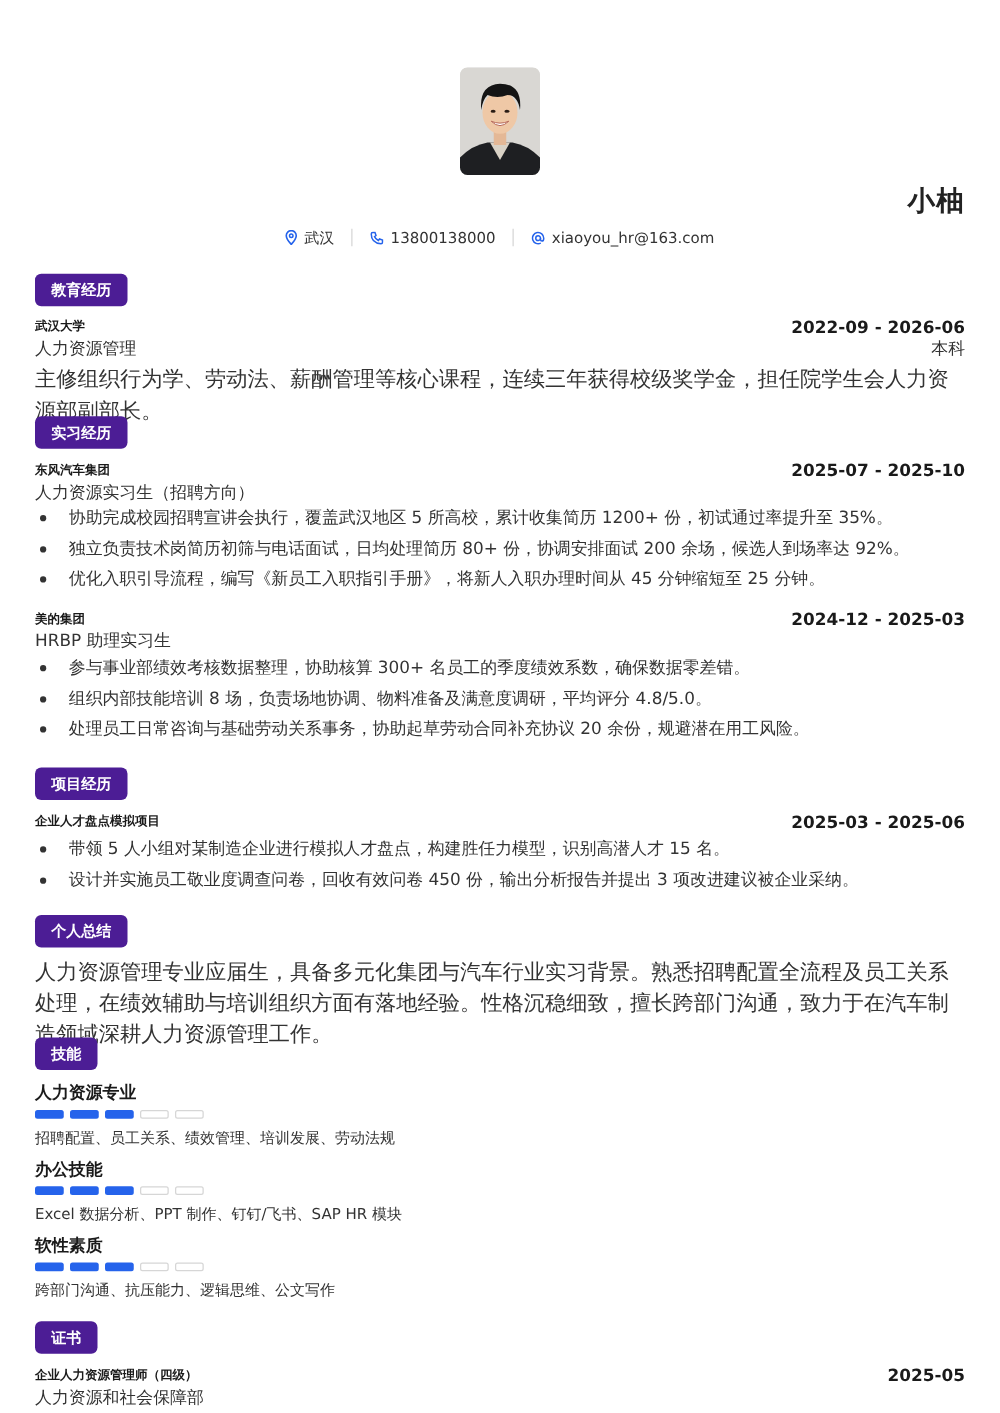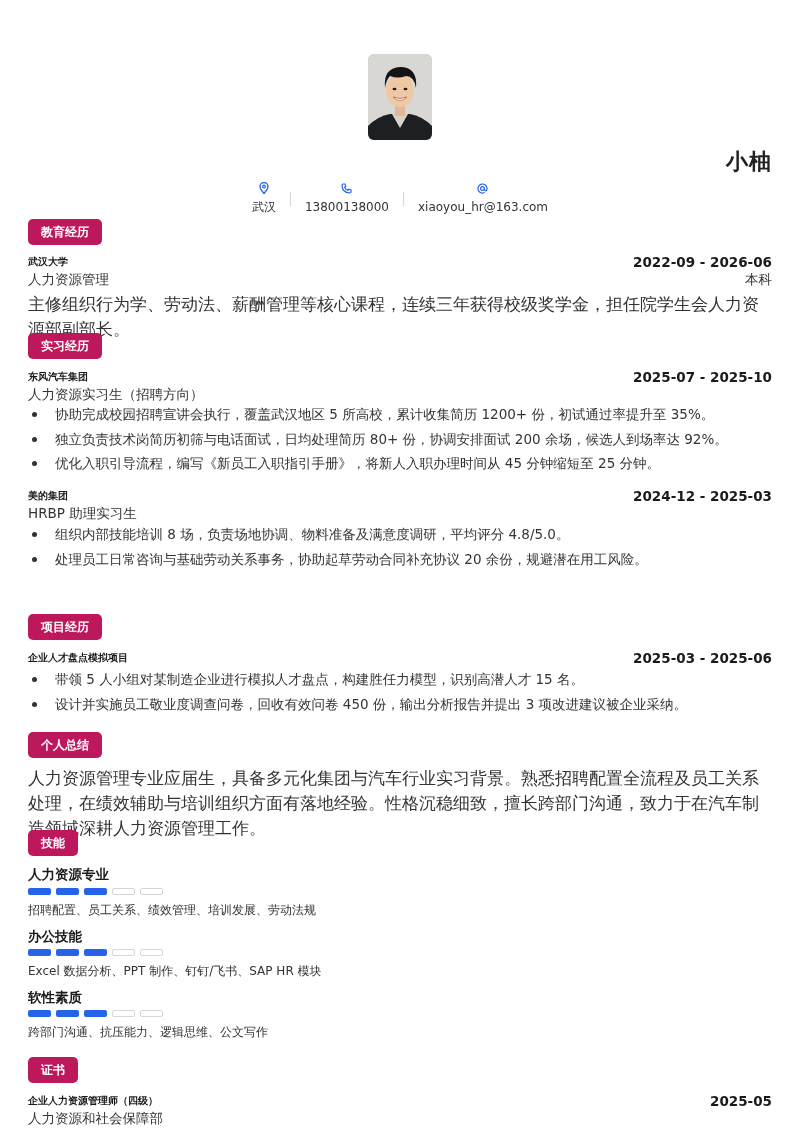--- a/index.html
+++ b/index.html
@@ -15,28 +15,28 @@
 
     
     .header { position: absolute; left: 0; top: 54px; width: 744px; text-align: right; }
     .photo {
       width: 64px; height: 86px; margin: 0 auto; border-radius: 6px; overflow: hidden;
       background: #d8d6d2; position: relative;
     }
     .photo svg { display: block; }
     .name { font-size: 22px; font-weight: bold; color: #222; margin-top: 8px; line-height: 28px; letter-spacing: 1px; }
     .contacts { margin-top: 6px; display: flex; justify-content: center; align-items: center; font-size: 12px; color: #333; line-height: 16px; }
-    .contact { display: inline-flex; align-items: center; gap: 5px; flex-direction: column; }
+    .contact { display: inline-flex; align-items: center; gap: 5px; }
     .contact .ic { color: #2563eb; font-size: 11px; display: inline-flex; align-items: center; }
     .sep { width: 1px; height: 14px; background: #d6d6d6; margin: 0 14px; }
 
     
     .badge {
       position: absolute; left: 0; height: 26px; padding: 0 13px;
-      background: #be185d; color: #fff; border-radius: 5px;
+      background: #4c1d95; color: #fff; border-radius: 5px;
       font-size: 12px; font-weight: bold; line-height: 26px;
     }
     .row { position: absolute; left: 0; width: 744px; display: flex; justify-content: space-between; line-height: 18px; }
     .title { font-weight: bold; font-size: 10px; color: #1a1a1a; }
     .date { font-weight: bold; font-size: 13.5px; color: #1a1a1a; }
     .sub { font-size: 13.5px; color: #333; }
     .desc { position: absolute; left: 0; width: 744px; font-size: 17px; color: #333; line-height: 25px; }
     .bullets { position: absolute; left: 0; width: 744px; list-style: none; }
     .bullets li { position: relative; padding-left: 27px; font-size: 13.5px; color: #333; line-height: 24.5px; }
     .bullets li::before { content: ""; position: absolute; left: 4px; top: 10px; width: 5px; height: 5px; border-radius: 50%; background: #333; }
@@ -126,20 +126,21 @@
   </ul>
 
   <div class="row" style="top:487px">
     <span class="title">美的集团</span>
     <span class="date">2024-12 - 2025-03</span>
   </div>
   <div class="row" style="top:504px">
     <span class="sub">HRBP 助理实习生</span>
   </div>
   <ul class="bullets" style="top:522px">
+    <li>参与事业部绩效考核数据整理，协助核算 300+ 名员工的季度绩效系数，确保数据零差错。</li>
     <li>组织内部技能培训 8 场，负责场地协调、物料准备及满意度调研，平均评分 4.8/5.0。</li>
     <li>处理员工日常咨询与基础劳动关系事务，协助起草劳动合同补充协议 20 余份，规避潜在用工风险。</li>
   </ul>
 
   <div class="badge" style="top:614px">项目经历</div>
   <div class="row" style="top:649px">
     <span class="title">企业人才盘点模拟项目</span>
     <span class="date">2025-03 - 2025-06</span>
   </div>
   <ul class="bullets" style="top:667px">

